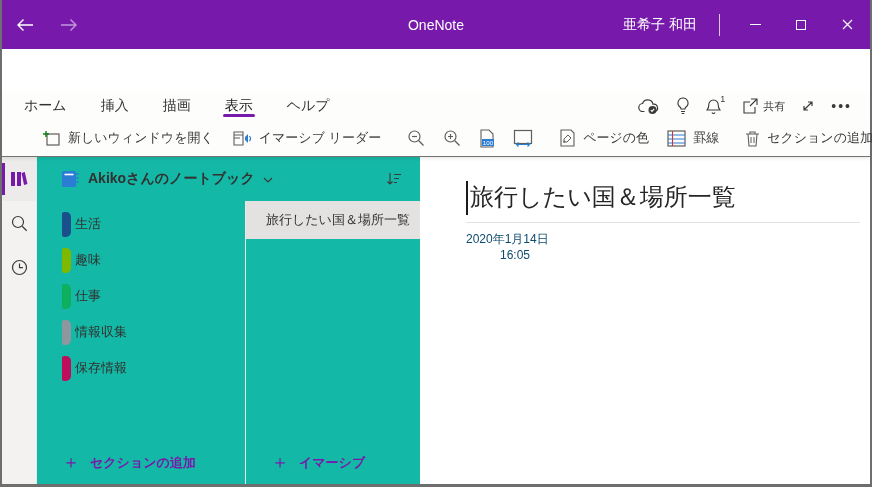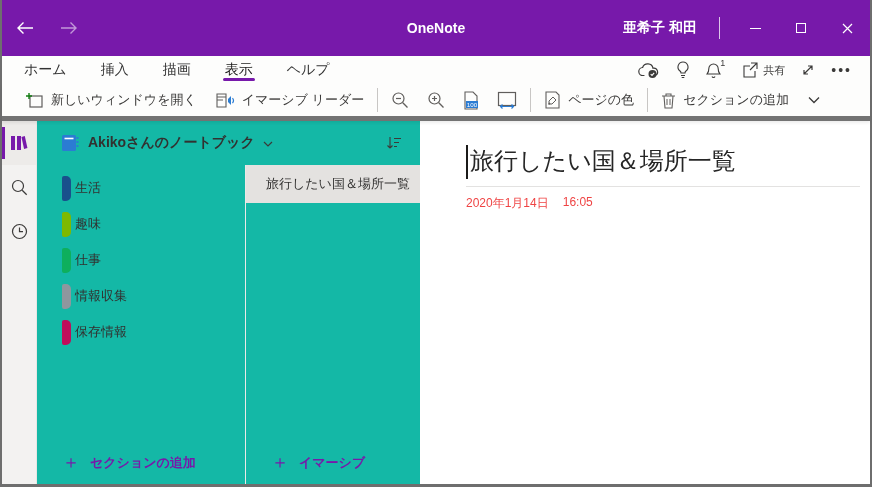--- a/index.html
+++ b/index.html
@@ -2,47 +2,47 @@
 <html><head>
 <meta charset="utf-8">
 <style>
   * { margin:0; padding:0; box-sizing:border-box; }
   html,body { width:872px; height:487px; overflow:hidden; }
   body { font-family:"Liberation Sans", sans-serif; -webkit-font-smoothing:antialiased; }
   .window { width:872px; height:487px; display:flex; flex-direction:column; background:#fff;
             border-left:2px solid #6e6e6e; border-right:2px solid #6e6e6e; border-bottom:3px solid #6e6e6e; }
 
   
-  .titlebar { height:56px; background:#7719AA; display:flex; align-items:center; position:relative; flex:none; color:#fff;font-weight:bold; }
+  .titlebar { height:49px; background:#7719AA; display:flex; align-items:center; position:relative; flex:none; color:#fff; }
   .nav-arrow { width:30px; height:40px; display:flex; align-items:center; justify-content:center; cursor:pointer; }
   .nav-arrow.back { margin-left:8px; }
   .nav-arrow.fwd { margin-left:14px; opacity:.55; }
   .app-title { position:absolute; left:50%; transform:translateX(-50%); font-size:14px; }
   .tb-right { margin-left:auto; display:flex; align-items:center; height:40px; }
   .user-name { font-size:14px; margin-right:22px; cursor:pointer; }
   .tb-divider { width:1px; height:22px; background:rgba(255,255,255,.75); margin-right:12px; }
   .caption-btn { width:46px; height:40px; display:flex; align-items:center; justify-content:center; cursor:pointer; }
   .min-glyph { width:11px; height:1px; background:#fff; }
   .max-glyph { width:10px; height:10px; border:1px solid #fff; }
 
   
-  .menubar { height:28px; background:#fdfdfc; display:flex; align-items:center; flex:none; }
+  .menubar { height:28px; background:#fdfdfc; display:flex; align-items:center; flex:none;margin-top:43px; }
   .menu-items { display:flex; align-items:flex-start; height:100%; padding-left:20px; }
   .menu-item { font-size:14px; color:#333; padding:5px 2px 0 2px; margin-right:30px; position:relative; height:100%; cursor:pointer; }
   .menu-item.selected { color:#1b1a19; }
   .menu-item.selected::after { content:""; position:absolute; left:0; right:0; bottom:3px; height:3px; background:#7719AA; border-radius:2px; }
   .menu-right { margin-left:auto; display:flex; align-items:center; gap:4px; padding-right:12px; }
   .icon-btn { display:flex; align-items:center; justify-content:center; padding:3px 6px; cursor:pointer; color:#3b3a39; }
   .badge-sup { font-size:9px; color:#3b3a39; position:relative; top:-7px; left:-1px; }
   .share-label { font-size:11px; color:#3b3a39; margin-left:3px; }
   .dots { font-size:14px; letter-spacing:2px; color:#3b3a39; }
 
   
-  .toolbar { height:37px; background:#fdfdfc; display:flex; align-items:center; padding-left:14px; flex:none;
-             border-bottom:5px solid #737373; box-shadow:0 2px 3px rgba(0,0,0,.07); position:relative; z-index:2; }
+  .toolbar { height:37px; background:#fdfdfc; display:flex; align-items:center; padding-left:31px; flex:none;
+             border-bottom:1px solid #737373; box-shadow:0 2px 3px rgba(0,0,0,.07); position:relative; z-index:2; }
   .tool-btn { display:flex; align-items:center; gap:7px; padding:4px 9px; font-size:13px; color:#3b3a39; cursor:pointer; white-space:nowrap; }
   .tool-sep { width:1px; height:24px; background:#c8c6c4; margin:0 4px; }
   .chev-btn { padding:4px 10px; cursor:pointer; }
 
   
   .body { flex:1; display:flex; min-height:0; }
 
   .rail { width:34px; background:#f3f2f1; flex:none; display:flex; flex-direction:column; }
   .rail-item { height:44px; display:flex; align-items:center; justify-content:center; position:relative; cursor:pointer; color:#3b3a39; }
   .rail-item.selected { background:#edebe9; }
@@ -66,22 +66,22 @@
   .page-row.selected { background:#e4e2e0; }
   .add-btn { height:42px; flex:none; display:flex; align-items:center; padding-left:25px; color:#7719AA; font-size:13px; font-weight:bold; cursor:pointer; gap:10px; }
   .plus-glyph { font-size:18px; font-weight:normal; line-height:1; margin-top:-2px; }
 
   
   .canvas { flex:1; background:#fff; padding:24px 10px 0 46px; min-width:0; }
   .title-line { display:flex; align-items:flex-start; }
   .caret { width:2px; height:34px; background:#1b1a19; margin-right:2px; flex:none; }
   .page-title { font-size:24px; color:#262626; font-weight:400; line-height:1.3; outline:none; }
   .title-rule { border-bottom:1px solid #e3e2e1; margin-top:7px; }
-  .meta-row { margin-top:8px; display:flex; font-size:12px; color:#ef4444; }
-  .meta-time { margin-left:14px; }
+  .meta-row { margin-top:8px; display:flex; font-size:12px; color:#0c4a6e;flex-direction:column; }
+  .meta-time { margin-left:34px; }
 
   svg { display:block; }
 </style>
 </head>
 <body>
 
 <div class="window">
 
   <div class="titlebar">
     <div class="nav-arrow back">
@@ -203,20 +203,28 @@
       </svg>
     </div>
     <div class="tool-sep"></div>
     <div class="tool-btn">
       <svg width="17" height="18" viewBox="0 0 17 18">
         <path d="M2 1h10l3 3v13H2z" stroke="#605e5c" stroke-width="1.1" fill="none"></path>
         <path d="M5 10l4-4 3 3-4 4H5z" stroke="#605e5c" stroke-width="1" fill="none"></path>
         <path d="M4.5 13.5L6 12" stroke="#605e5c" stroke-width="1.4"></path>
       </svg>
       <span>ページの色</span>
+    </div>
+    <div class="tool-btn">
+      <svg width="19" height="17" viewBox="0 0 19 17">
+        <rect x="1" y="1" width="17" height="15" stroke="#605e5c" stroke-width="1.2" fill="none"></rect>
+        <path d="M1 5h17M1 9h17M1 13h17" stroke="#2B7CD3" stroke-width="1.1"></path>
+        <path d="M5.5 1v15" stroke="#D13438" stroke-width="1.1"></path>
+      </svg>
+      <span>罫線</span>
     </div>
     <div class="tool-sep"></div>
     <div class="tool-btn">
       <svg width="15" height="17" viewBox="0 0 15 17">
         <path d="M1 4h13M5 4V2h5v2M3 4l1 12h7l1-12" stroke="#605e5c" stroke-width="1.1" fill="none"></path>
         <path d="M6 7v6M9 7v6" stroke="#605e5c" stroke-width="1"></path>
       </svg>
       <span>セクションの追加</span>
     </div>
     <div class="chev-btn">

